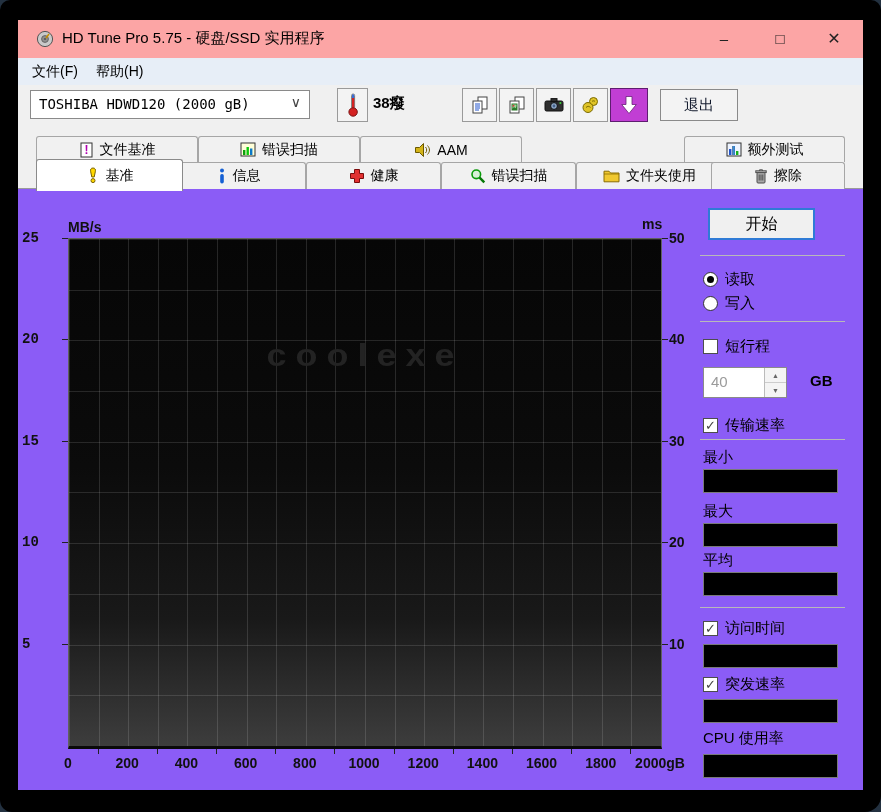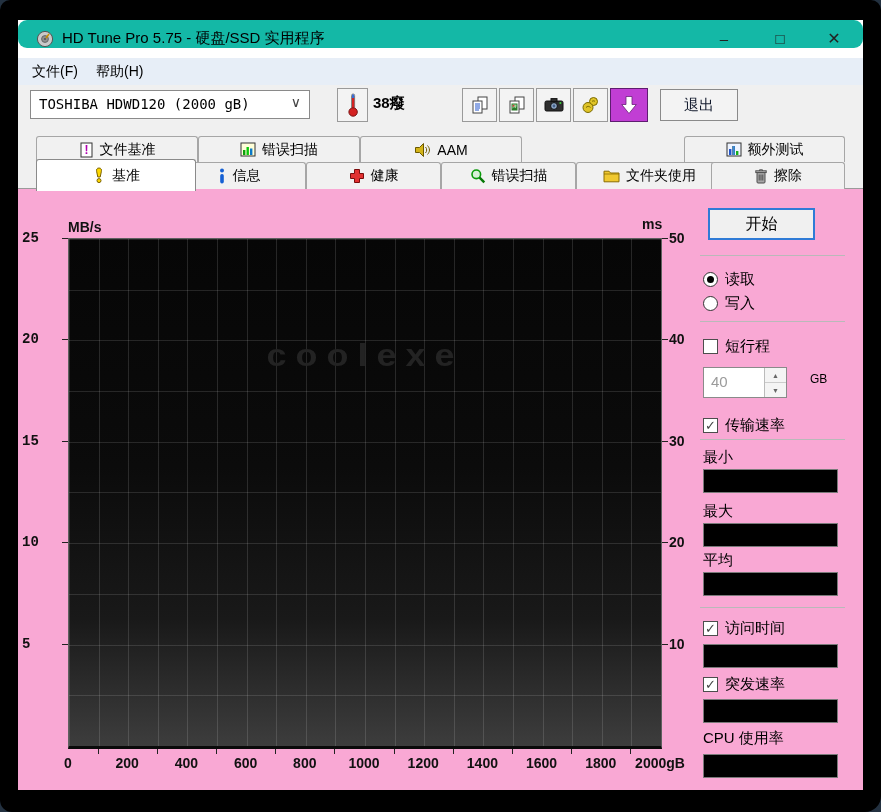--- a/index.html
+++ b/index.html
@@ -1,21 +1,21 @@
 <!DOCTYPE html>
 <html><head>
 <meta charset="utf-8">
 <style>
   html,body{margin:0;padding:0;width:881px;height:812px;overflow:hidden;
     font-family:"Liberation Sans",sans-serif;background:#233140;}
   .frame{position:absolute;inset:0;background:#000;border-radius:10px 10px 16px 12px;}
   .window{position:absolute;left:18px;top:20px;width:845px;height:770px;background:#fff;}
 
   
-  .titlebar{position:absolute;left:0;top:0;width:100%;height:28px;background:#14b8a6;border-radius:9px;}
+  .titlebar{position:absolute;left:0;top:0;width:100%;height:38px;background:#fca5a5;}
   .title-ico{position:absolute;left:18px;top:10px;width:18px;height:18px;}
   .title-txt{position:absolute;left:44px;top:9px;font-size:15px;color:#000;white-space:nowrap;}
   .wbtn{position:absolute;top:0;height:38px;width:46px;text-align:center;line-height:38px;
     font-size:15px;color:#222;cursor:default;}
   .wbtn.min{right:116px}.wbtn.max{right:60px}.wbtn.close{right:6px;font-size:16px}
 
   
   .menubar{position:absolute;left:0;top:38px;width:100%;height:27px;background:#e7eef7;}
   .menu-item{position:absolute;top:0;height:27px;line-height:27px;font-size:14px;color:#000;padding:0 8px;}
 
@@ -40,21 +40,21 @@
     border-bottom:1px solid #9a9a9a;box-sizing:border-box;}
   .tab{position:absolute;box-sizing:border-box;background:#f1f1f1;border:1px solid #a6a6a6;border-bottom:none;
     border-radius:3px 3px 0 0;display:flex;align-items:center;justify-content:center;gap:6px;
     font-size:14px;color:#000;white-space:nowrap;}
   .tab.r1{top:8px;height:26px;}
   .tab.r2{top:34px;height:27px;}
   .tab.active{top:31px;height:32px;background:#fff;border:1px solid #8a8a8a;border-bottom:none;z-index:3;}
   .tab svg,.tbtn svg{display:block}
 
   
-  .content{position:absolute;left:0;top:169px;width:100%;height:601px;background:#f9a8d4;}
+  .content{position:absolute;left:0;top:169px;width:100%;height:601px;background:#8b5cf6;}
 
   
   .plot{position:absolute;left:50px;top:49px;width:592px;height:507px;box-sizing:content-box;
     border:1px solid #606060;border-bottom:3px solid #0a0a0a;
     background-image:
       repeating-linear-gradient(to right, rgba(255,255,255,.13) 0 1px, transparent 1px 29.6px),
       repeating-linear-gradient(to bottom, rgba(255,255,255,.12) 0 1px, transparent 1px 50.7px),
       linear-gradient(180deg,#060606 0%,#0b0b0b 45%,#191919 75%,#3d3d3d 100%);}
   .watermark{position:absolute;left:50%;top:96px;transform:translateX(-50%) scaleY(.85);
     font-size:36px;font-weight:800;letter-spacing:9px;color:#232323;white-space:nowrap;}
@@ -78,21 +78,21 @@
   .vfield{position:absolute;left:685px;width:135px;height:24px;background:#000;border:1px solid #7a7a7a;
     box-sizing:border-box;color:#fff;font-size:13px;line-height:22px;padding:0 4px;}
   .spinner{position:absolute;left:685px;top:178px;width:84px;height:31px;background:#fff;
     border:1px solid #8a8a8a;box-sizing:border-box;}
   .spin-val{position:absolute;left:7px;top:5px;font-size:15px;color:#9b9b9b;}
   .spin-btns{position:absolute;right:0;top:0;bottom:0;width:21px;border-left:1px solid #bbb;
     display:flex;flex-direction:column;}
   .spin-btns span{flex:1;display:flex;align-items:center;justify-content:center;font-size:7px;color:#666;
     background:#f4f4f4;}
   .spin-btns span:first-child{border-bottom:1px solid #ccc;}
-  .gb{position:absolute;left:792px;top:183px;font-size:12px;font-weight:400;color:#000;}
+  .gb{position:absolute;left:792px;top:183px;font-size:15px;font-weight:700;color:#000;}
 </style>
 </head>
 <body>
 
 <div class="frame"></div>
 
 <div class="window">
 
   <div class="titlebar">
     <svg class="title-ico" viewBox="0 0 18 18">
@@ -198,21 +198,21 @@
       <svg width="16" height="15" viewBox="0 0 16 15">
         <rect x="1" y="1" width="14" height="13" fill="#eef4ff" stroke="#333"></rect>
         <rect x="3" y="7" width="2.4" height="6" fill="#2255cc"></rect>
         <rect x="6.5" y="4" width="2.4" height="9" fill="#2server2"></rect>
         <rect x="6.5" y="4" width="2.4" height="9" fill="#3a8ad4"></rect>
         <rect x="10" y="9" width="2.4" height="4" fill="#18b018"></rect>
       </svg>
       <span>额外测试</span>
     </div>
 
-    <div class="tab r2 active" style="left:18px;width:160px">
+    <div class="tab r2 active" style="left:18px;width:147px">
       <svg width="14" height="17" viewBox="0 0 14 17">
         <path d="M7 1c2.2 0 2.8 1.5 2.3 3.8L8.2 10H5.8L4.7 4.8C4.2 2.5 4.8 1 7 1z" fill="#ffd800" stroke="#7a6200"></path>
         <circle cx="7" cy="13.6" r="2" fill="#ffd800" stroke="#7a6200"></circle>
       </svg>
       <span>基准</span>
     </div>
     <div class="tab r2" style="left:153px;width:135px">
       <svg width="10" height="16" viewBox="0 0 10 16">
         <circle cx="5" cy="2.6" r="2" fill="#1560d4"></circle>
         <rect x="3.2" y="6" width="3.6" height="9.4" rx="1.7" fill="#1560d4"></rect>

